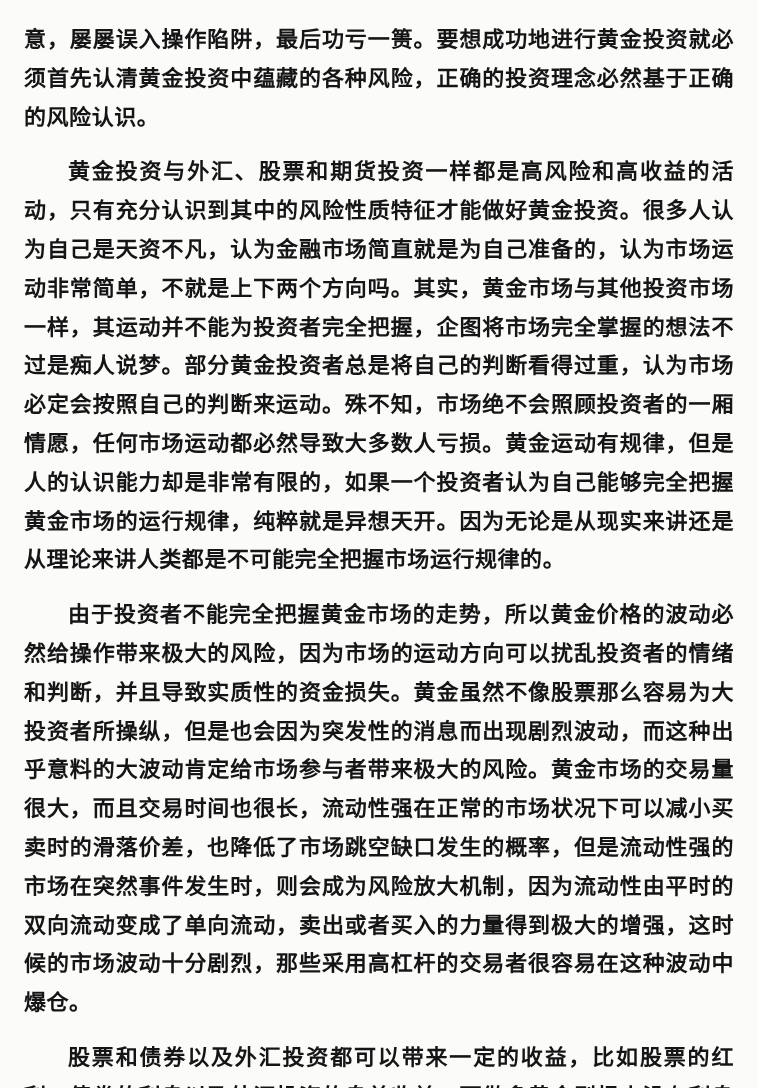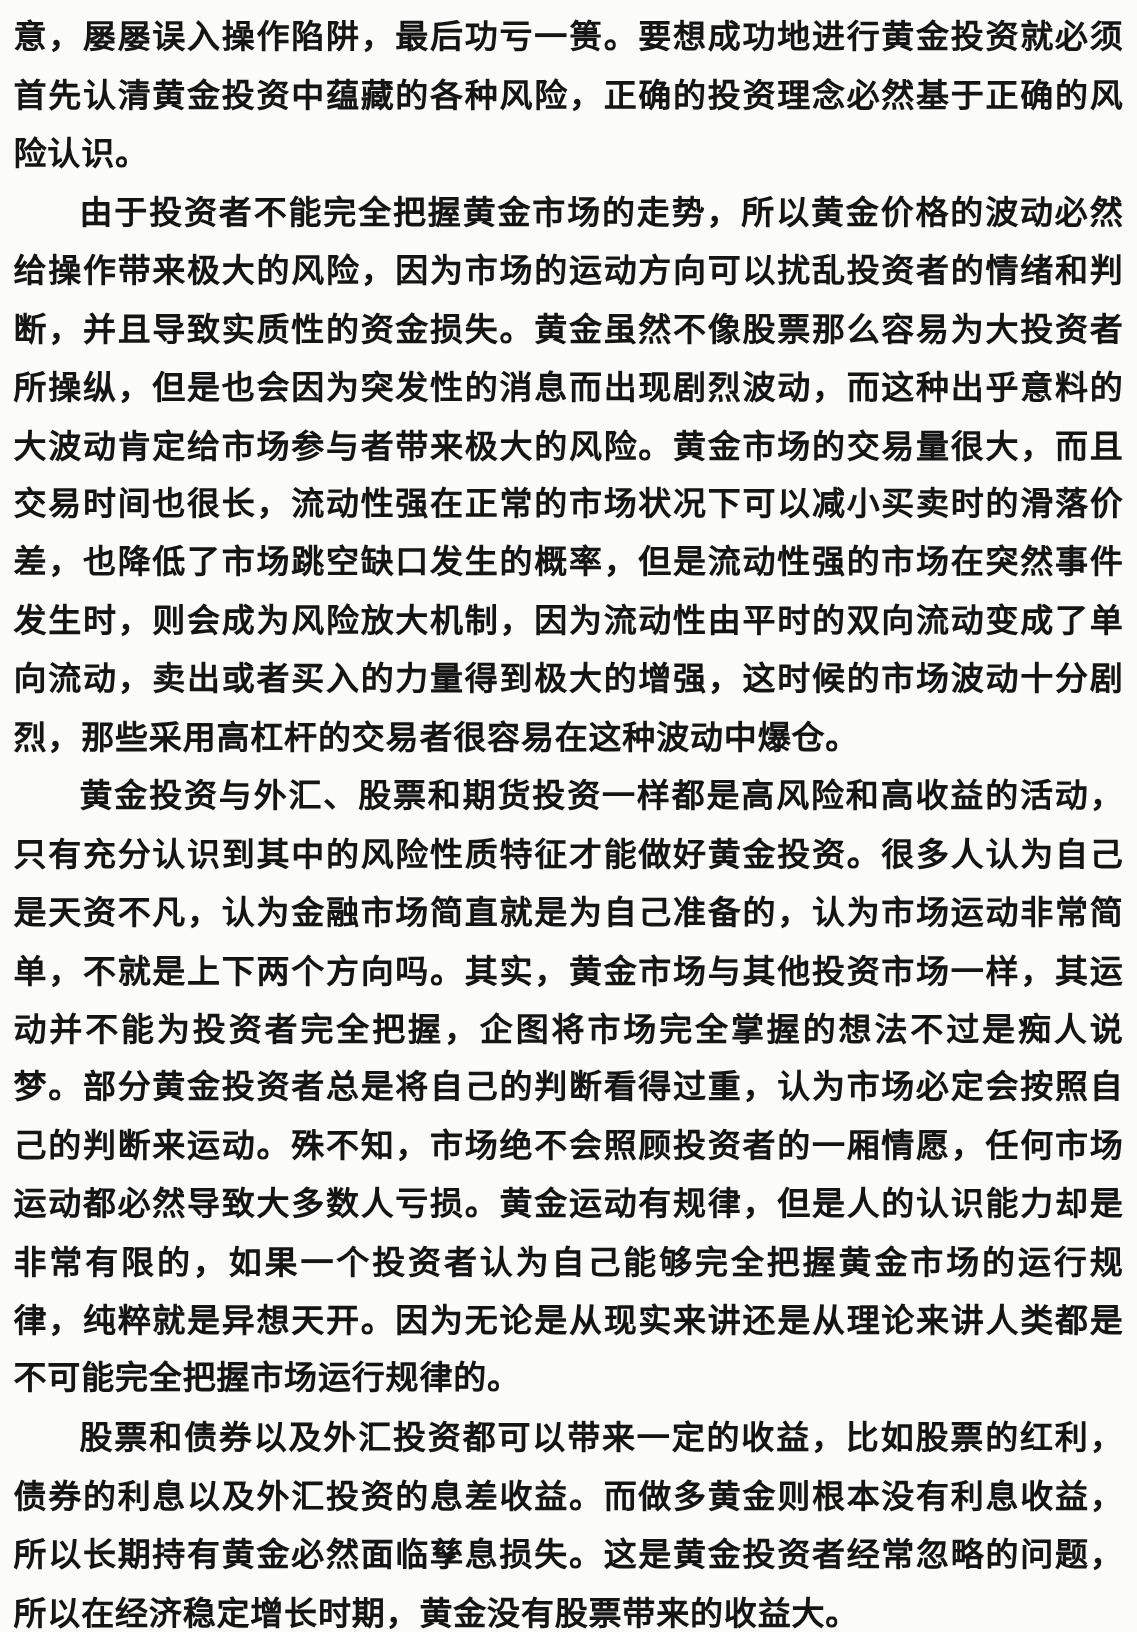--- a/index.html
+++ b/index.html
@@ -23,30 +23,30 @@
   .page-text {
     color: #151515;
     font-size: 22px;
     font-weight: 600;
     line-height: 38.8px;
     letter-spacing: 0.55px;
     text-align: justify;
     text-justify: inter-ideograph;
   }
   .para {
-    margin: 1px;
+    margin: 16px;
     padding: 0;
   }
   .para.indent {
     text-indent: 2em;
   }
 </style>
 </head>
 <body>
 
 <div class="page">
   <div class="page-text">
       <p class="para">意，屡屡误入操作陷阱，最后功亏一篑。要想成功地进行黄金投资就必须首先认清黄金投资中蕴藏的各种风险，正确的投资理念必然基于正确的风险认识。</p>
+      <p class="para indent">黄金投资与外汇、股票和期货投资一样都是高风险和高收益的活动，只有充分认识到其中的风险性质特征才能做好黄金投资。很多人认为自己是天资不凡，认为金融市场简直就是为自己准备的，认为市场运动非常简单，不就是上下两个方向吗。其实，黄金市场与其他投资市场一样，其运动并不能为投资者完全把握，企图将市场完全掌握的想法不过是痴人说梦。部分黄金投资者总是将自己的判断看得过重，认为市场必定会按照自己的判断来运动。殊不知，市场绝不会照顾投资者的一厢情愿，任何市场运动都必然导致大多数人亏损。黄金运动有规律，但是人的认识能力却是非常有限的，如果一个投资者认为自己能够完全把握黄金市场的运行规律，纯粹就是异想天开。因为无论是从现实来讲还是从理论来讲人类都是不可能完全把握市场运行规律的。</p>
       <p class="para indent">由于投资者不能完全把握黄金市场的走势，所以黄金价格的波动必然给操作带来极大的风险，因为市场的运动方向可以扰乱投资者的情绪和判断，并且导致实质性的资金损失。黄金虽然不像股票那么容易为大投资者所操纵，但是也会因为突发性的消息而出现剧烈波动，而这种出乎意料的大波动肯定给市场参与者带来极大的风险。黄金市场的交易量很大，而且交易时间也很长，流动性强在正常的市场状况下可以减小买卖时的滑落价差，也降低了市场跳空缺口发生的概率，但是流动性强的市场在突然事件发生时，则会成为风险放大机制，因为流动性由平时的双向流动变成了单向流动，卖出或者买入的力量得到极大的增强，这时候的市场波动十分剧烈，那些采用高杠杆的交易者很容易在这种波动中爆仓。</p>
-      <p class="para indent">黄金投资与外汇、股票和期货投资一样都是高风险和高收益的活动，只有充分认识到其中的风险性质特征才能做好黄金投资。很多人认为自己是天资不凡，认为金融市场简直就是为自己准备的，认为市场运动非常简单，不就是上下两个方向吗。其实，黄金市场与其他投资市场一样，其运动并不能为投资者完全把握，企图将市场完全掌握的想法不过是痴人说梦。部分黄金投资者总是将自己的判断看得过重，认为市场必定会按照自己的判断来运动。殊不知，市场绝不会照顾投资者的一厢情愿，任何市场运动都必然导致大多数人亏损。黄金运动有规律，但是人的认识能力却是非常有限的，如果一个投资者认为自己能够完全把握黄金市场的运行规律，纯粹就是异想天开。因为无论是从现实来讲还是从理论来讲人类都是不可能完全把握市场运行规律的。</p>
       <p class="para indent">股票和债券以及外汇投资都可以带来一定的收益，比如股票的红利，债券的利息以及外汇投资的息差收益。而做多黄金则根本没有利息收益，所以长期持有黄金必然面临孳息损失。这是黄金投资者经常忽略的问题，所以在经济稳定增长时期，黄金没有股票带来的收益大。</p>
     </div>
 </div>
 
 </body></html>

